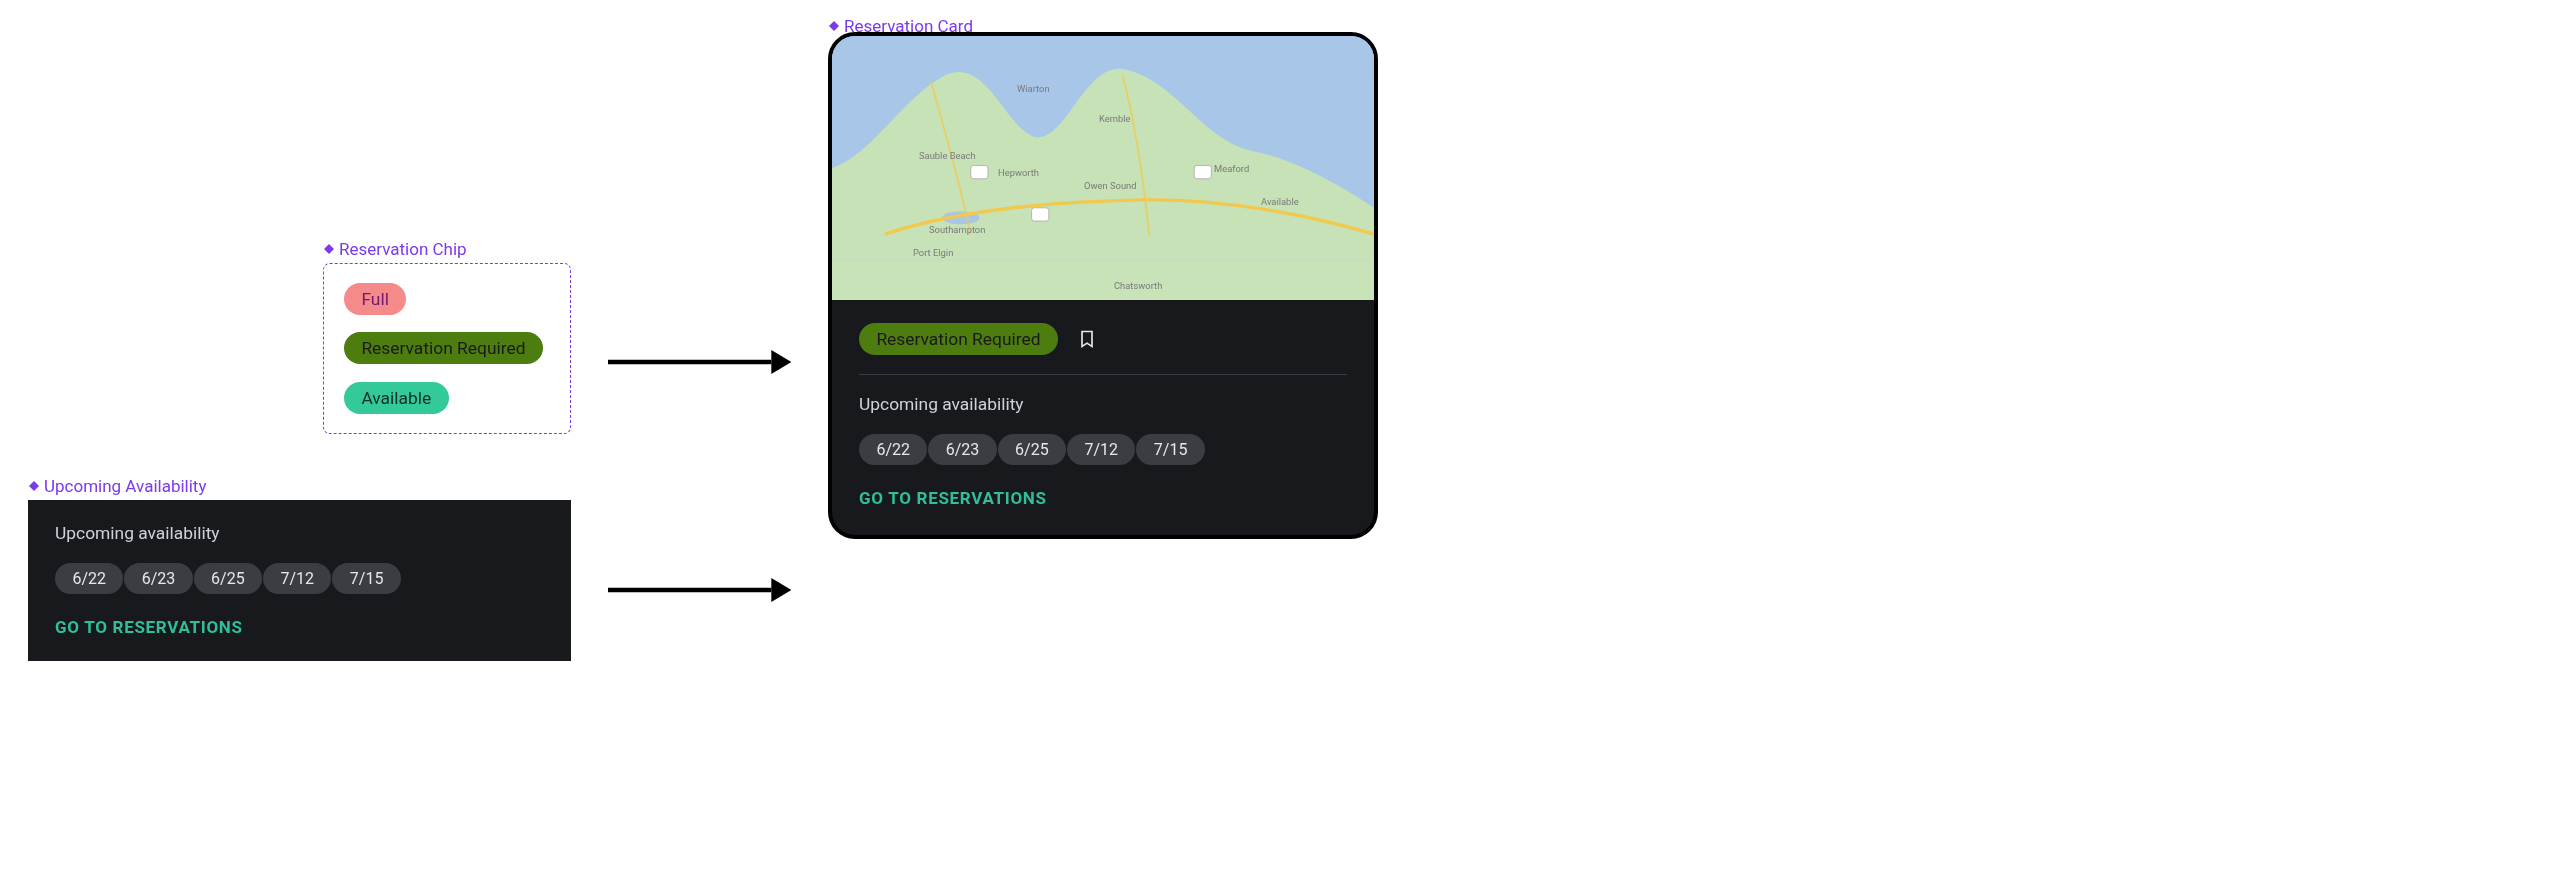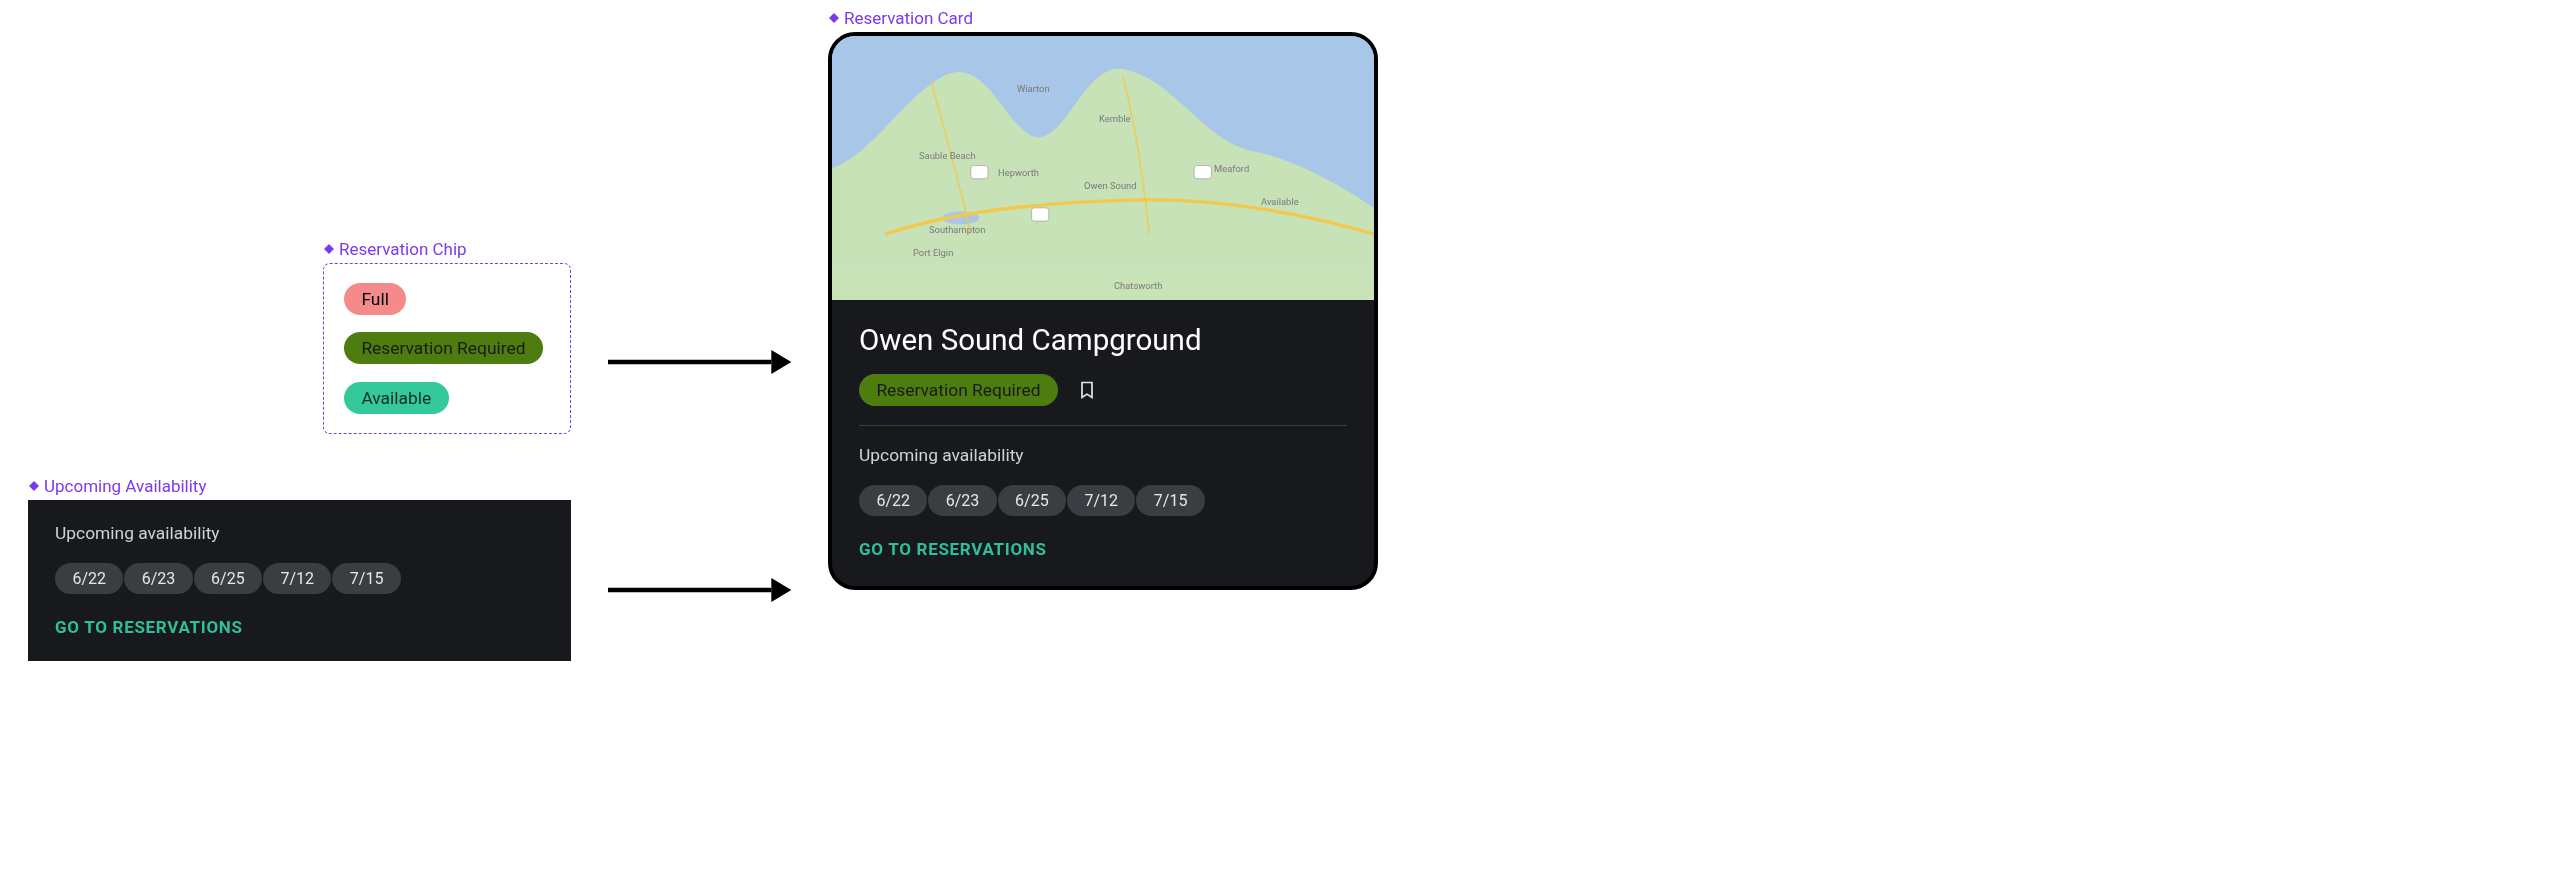--- a/index.html
+++ b/index.html
@@ -45,21 +45,21 @@
   .chip {
     display: inline-flex;
     align-items: center;
     height: 32px;
     padding: 0 17.4px;
     border-radius: 670px;
     font-size: 17.4px;
     font-weight: 400;
     width: fit-content;
   }
-  .chip.full   { background: #f48a8a; color: #000000; }
+  .chip.full   { background: #f48a8a; color: #701a75; }
   .chip.resreq { background: #4d7c0f; color: #1a1a1a; }
   .chip.avail  { background: #34c99b; color: #0f2e24; }
 
   
   .avail-panel {
     position: absolute;
     background: #17191c;
     padding: 23px 27px 24px 27px;
     color: #e5e7eb;
   }
@@ -211,21 +211,21 @@
       </svg>
 </div>
 
 <div class="arrow" style="left:604px; top:570px; width:188px;">
   <svg viewBox="0 0 280 60">
         <line x1="5" y1="30" x2="250" y2="30" stroke="#000" stroke-width="7"></line>
         <polygon points="250,12 280,30 250,48" fill="#000"></polygon>
       </svg>
 </div>
 
-<div class="comp-label" style="left:828px; top:8px;">
+<div class="comp-label" style="left:828px; top:16px;">
   <span class="diamond">
     <svg viewBox="0 0 24 24">
           <path d="M12 2 L22 12 L12 22 L2 12 Z" fill="#7c3aed"></path>
         </svg>
   </span>
   <span>Reservation Card</span>
 </div>
 
 <div class="card" style="left:828px; top:32px;">
   <div class="map">
@@ -253,21 +253,20 @@
     <span class="lbl" style="left:166px; top:131px;">Hepworth</span>
     <span class="lbl" style="left:252px; top:144px;">Owen Sound</span>
     <span class="lbl" style="left:382px; top:127px;">Meaford</span>
     <span class="lbl" style="left:429px; top:160px;">Available</span>
     <span class="lbl" style="left:97px; top:188px;">Southampton</span>
     <span class="lbl" style="left:81px; top:211px;">Port Elgin</span>
     <span class="lbl" style="left:282px; top:200px;margin-top:44px;">Chatsworth</span>
   </div>
 
   <div class="card-body">
-    <div class="card-title">Owen Sound Campground</div>
 
     <div class="chip-row">
       <div class="chip resreq">
             <span>Reservation Required</span>
           </div>
       <span class="bookmark-icon">
         <svg viewBox="0 0 24 24" fill="none" stroke="currentColor" stroke-width="2">
               <path d="M6 3h12v18l-6-4-6 4V3z"></path>
             </svg>
       </span>

